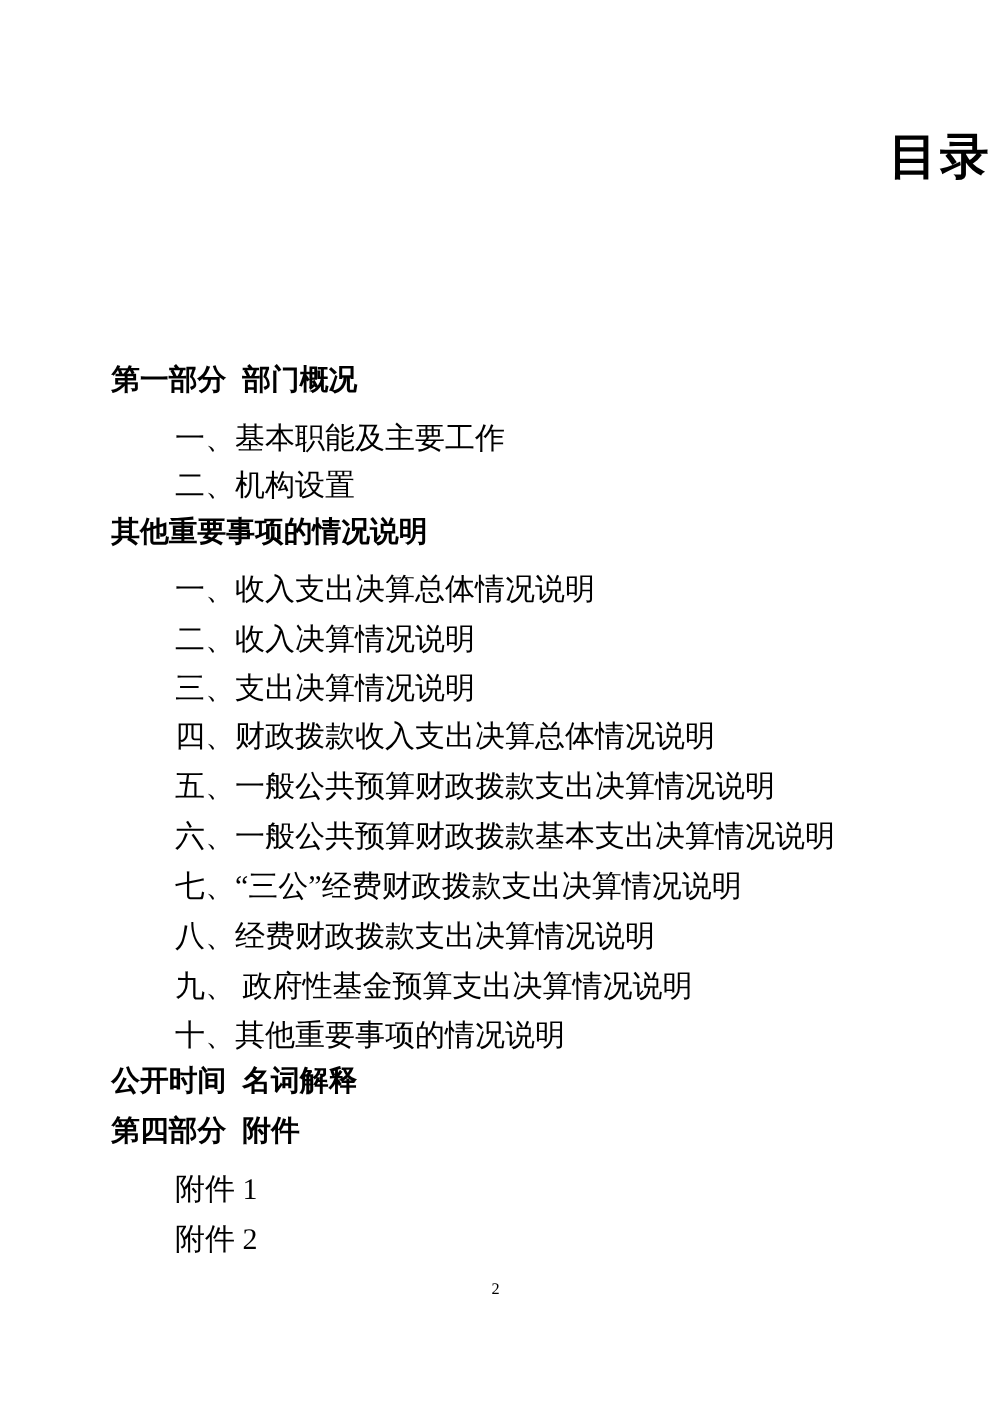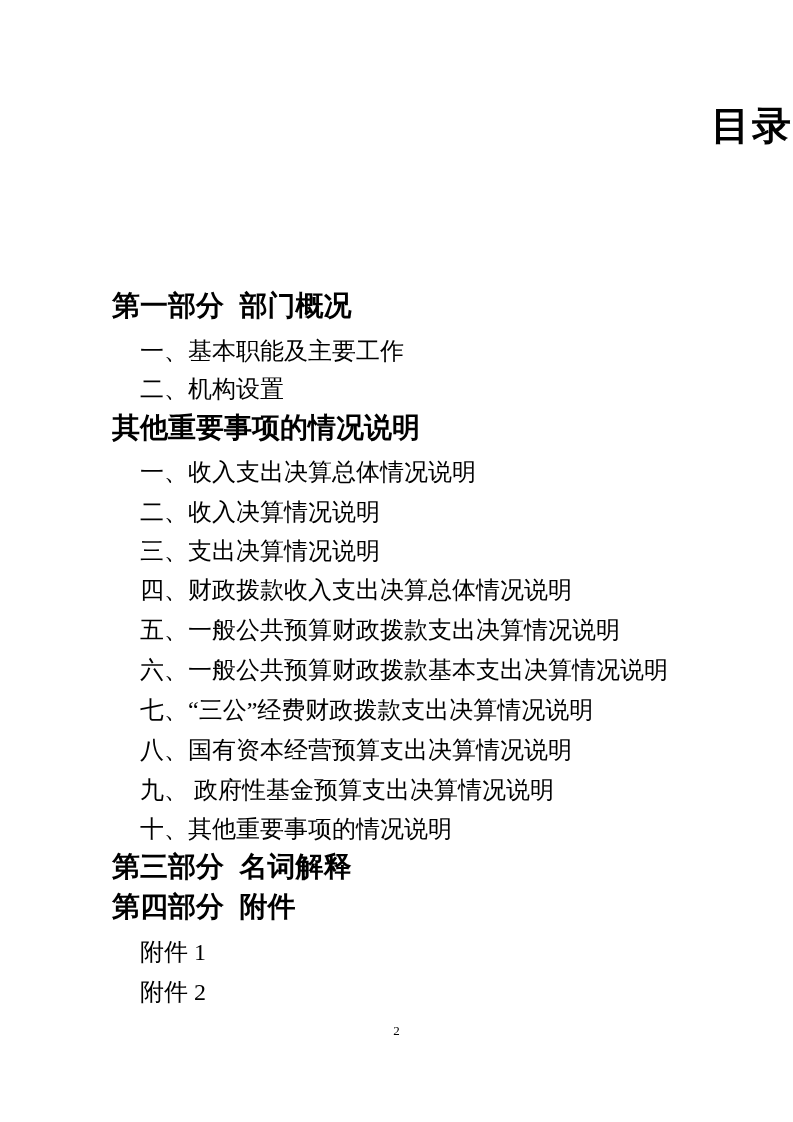--- a/index.html
+++ b/index.html
@@ -24,23 +24,23 @@
     letter-spacing: 2px;
   }
   .pub-date {
     position: absolute; top: 218px; left: 0; width: 100%;
     box-sizing: border-box; padding-left: 18px;
     text-align: center;
     font-size: 19px; line-height: 1.1;
     white-space: pre;
   }
   .part-heading {
-    position: absolute; left: 112px;
+    position: absolute; left: 89px;
     font-family: "Liberation Sans", "DejaVu Sans", sans-serif;
-    font-weight: 700; font-size: 28px; line-height: 1.05;
+    font-weight: 700; font-size: 23px; line-height: 1.05;
     white-space: pre;
   }
   .toc-item {
     position: absolute; left: 140px;
     font-size: 24px; line-height: 1.1;
     white-space: pre;
   }
   .page-number {
     position: absolute; top: 1024px; left: 0; width: 100%;
     text-align: center;
@@ -60,25 +60,25 @@
   <div class="toc-item" style="top:376px">二、机构设置</div>
 
   <div class="part-heading" style="top:413px">其他重要事项的情况说明</div>
   <div class="toc-item" style="top:459px">一、收入支出决算总体情况说明</div>
   <div class="toc-item" style="top:499px">二、收入决算情况说明</div>
   <div class="toc-item" style="top:538px">三、支出决算情况说明</div>
   <div class="toc-item" style="top:577px">四、财政拨款收入支出决算总体情况说明</div>
   <div class="toc-item" style="top:617px">五、一般公共预算财政拨款支出决算情况说明</div>
   <div class="toc-item" style="top:657px">六、一般公共预算财政拨款基本支出决算情况说明</div>
   <div class="toc-item" style="top:697px">七、“三公”经费财政拨款支出决算情况说明</div>
-  <div class="toc-item" style="top:737px">八、国有资本经营预算支出决算情况说明</div>
+  <div class="toc-item" style="top:737px">八、经费财政拨款支出决算情况说明</div>
   <div class="toc-item" style="top:777px">九、 政府性基金预算支出决算情况说明</div>
   <div class="toc-item" style="top:816px">十、其他重要事项的情况说明</div>
 
-  <div class="part-heading" style="top:852px">第三部分  名词解释</div>
+  <div class="part-heading" style="top:852px">公开时间  名词解释</div>
 
   <div class="part-heading" style="top:892px">第四部分  附件</div>
   <div class="toc-item" style="top:939px">附件 1</div>
   <div class="toc-item" style="top:979px">附件 2</div>
 
   <div class="page-number">2</div>
 
 </div>
 
 </body></html>

